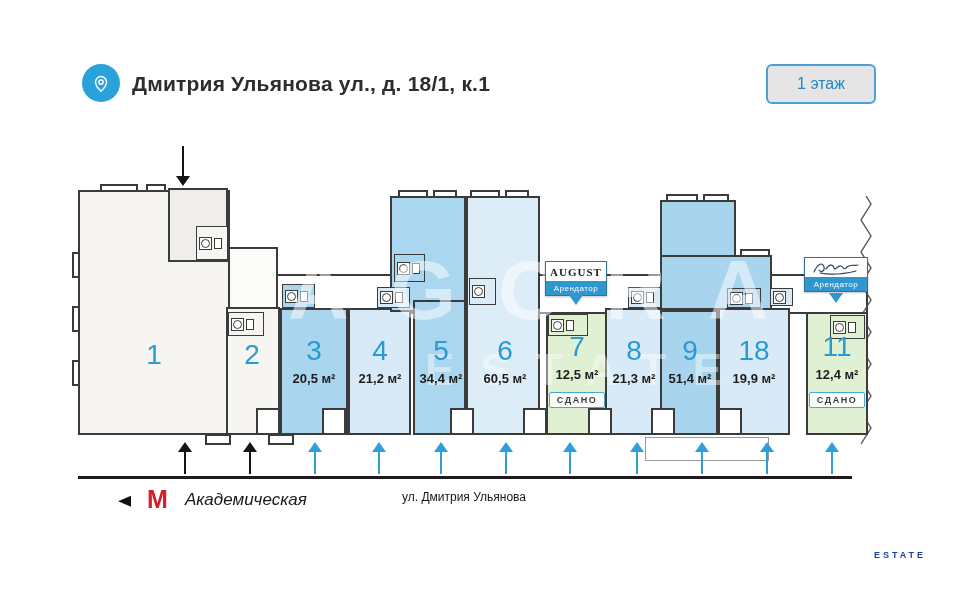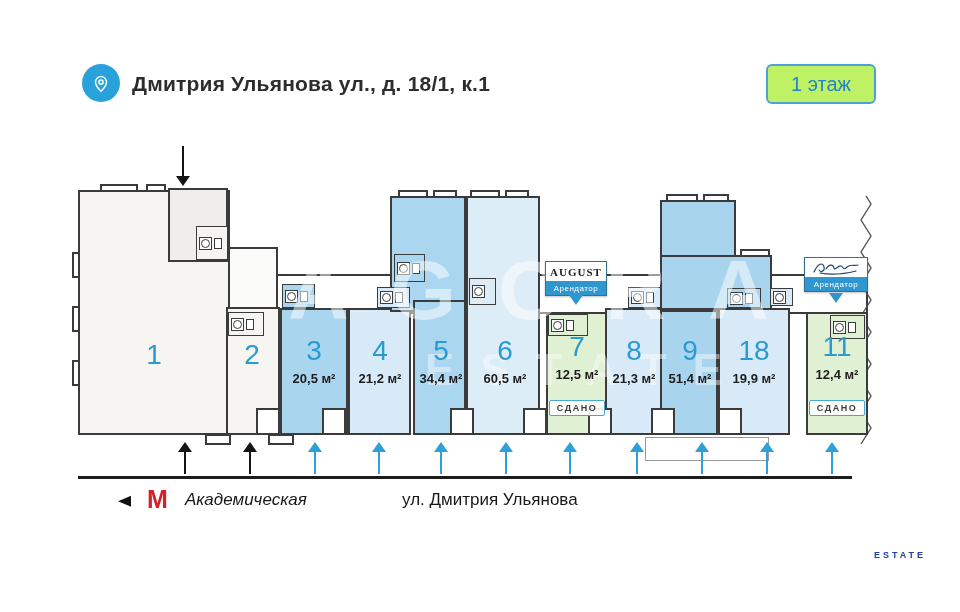--- a/index.html
+++ b/index.html
@@ -6,53 +6,53 @@
   body{
     width:960px;height:612px;position:relative;background:#ffffff;
     font-family:"Liberation Sans","DejaVu Sans",sans-serif;overflow:hidden;
   }
   .abs{position:absolute;}
   
   .pin-badge{left:82px;top:64px;width:38px;height:38px;border-radius:50%;
     background:#29a2db;display:flex;align-items:center;justify-content:center;}
   .page-title{left:132px;top:72px;font-size:21px;font-weight:700;color:#2d2d2d;letter-spacing:.2px;}
   .floor-badge{left:766px;top:64px;width:106px;height:36px;border:2px solid #4da0d4;border-radius:6px;
-    color:#2386c7;font-size:20px;font-weight:500;text-align:center;line-height:36px;background:#bef264;cursor:pointer;}
+    color:#2386c7;font-size:16px;font-weight:500;text-align:center;line-height:36px;background:#e5e5e5;cursor:pointer;}
   
   .room{border:2px solid #3b3b3b;box-sizing:border-box;z-index:2;}
   .corridor{border:2px solid #3b3b3b;box-sizing:border-box;background:#ffffff;z-index:1;}
   .tab{background:#ffffff;border:2px solid #3b3b3b;box-sizing:border-box;z-index:4;}
   .porch{border:1px solid #9a9a9a;box-sizing:border-box;z-index:1;}
   .bath{border:1.5px solid #3b3b3b;box-sizing:border-box;z-index:4;display:flex;align-items:center;gap:2px;padding:2px;}
   .sink{width:13px;height:13px;background:#fff;border:1.2px solid #3b3b3b;box-sizing:border-box;
     display:flex;align-items:center;justify-content:center;flex:0 0 auto;}
   .sink i{display:block;width:7px;height:7px;border:1.2px solid #3b3b3b;border-radius:50%;}
   .wc{width:8px;height:11px;background:#fff;border:1.2px solid #3b3b3b;box-sizing:border-box;flex:0 0 auto;}
   .unit-label{z-index:6;width:96px;text-align:center;pointer-events:none;}
   .unit-num{font-size:28px;font-weight:500;color:#2a9ad2;line-height:30px;}
   .unit-area{font-size:13px;font-weight:700;color:#1d1d1d;margin-top:5px;}
-  .unit-status{display:inline-block;margin-top:18px;font-size:9px;font-weight:700;letter-spacing:1.5px;
+  .unit-status{display:inline-block;margin-top:10px;font-size:9px;font-weight:700;letter-spacing:1.5px;
     color:#3d3d3d;border:1.4px solid #49a7d4;border-radius:2px;padding:2px 7px;background:rgba(255,255,255,.9);text-align:right;}
   .arrow{z-index:3;width:14px;}
   .arrow .head-up{width:0;height:0;border-left:7px solid transparent;border-right:7px solid transparent;border-bottom:10px solid currentColor;}
   .arrow .head-down{width:0;height:0;border-left:7px solid transparent;border-right:7px solid transparent;border-top:10px solid currentColor;}
   .arrow .stem{width:2px;margin-left:6px;background:currentColor;}
   .tenant{z-index:7;border:1px solid #35708e;box-shadow:0 1px 2px rgba(0,0,0,.25);background:#fff;box-sizing:border-box;}
   .tenant .t-top{height:19px;display:flex;align-items:center;justify-content:center;
     font-family:"Liberation Serif","DejaVu Serif",serif;font-weight:700;font-size:11px;letter-spacing:1px;color:#222;}
   .tenant .t-bot{height:14px;background:#2f97cf;color:#fff;font-size:8px;letter-spacing:.5px;
     display:flex;align-items:center;justify-content:center;}
   .tenant-tri{z-index:7;width:0;height:0;border-left:7px solid transparent;border-right:7px solid transparent;border-top:10px solid #2f97cf;}
   .watermark{z-index:5;pointer-events:none;font-weight:700;color:rgba(255,255,255,.5);white-space:nowrap;}
   
   .street-line{left:78px;top:476px;width:774px;height:3px;background:#1c1c1c;}
   .metro-tri{left:118px;top:490px;font-size:17px;color:#111;transform:scaleY(.85);}
   .metro-m{left:147px;top:485px;font-size:25px;font-weight:700;color:#d42027;}
   .metro-name{left:185px;top:490px;font-size:17px;font-style:italic;color:#181818;}
-  .street-name{left:402px;top:490px;font-size:17px;color:#181818;}
+  .street-name{left:402px;top:490px;font-size:12px;color:#181818;}
   
   .logo{left:850px;top:549px;width:100px;text-align:center;}
   .logo-row{display:flex;align-items:center;justify-content:center;font-size:25px;font-weight:800;color:#e22b2b;line-height:24px;}
   .logo-ring{width:15px;height:15px;border:4px solid #e22b2b;border-radius:50%;margin:0 1px;
     display:flex;align-items:center;justify-content:center;}
   .logo-sub{font-size:9px;font-weight:700;letter-spacing:3px;color:#1e3f9e;margin-top:1px;}
   .zigzag{z-index:1;}
 </style>
 </head>
 <body>

